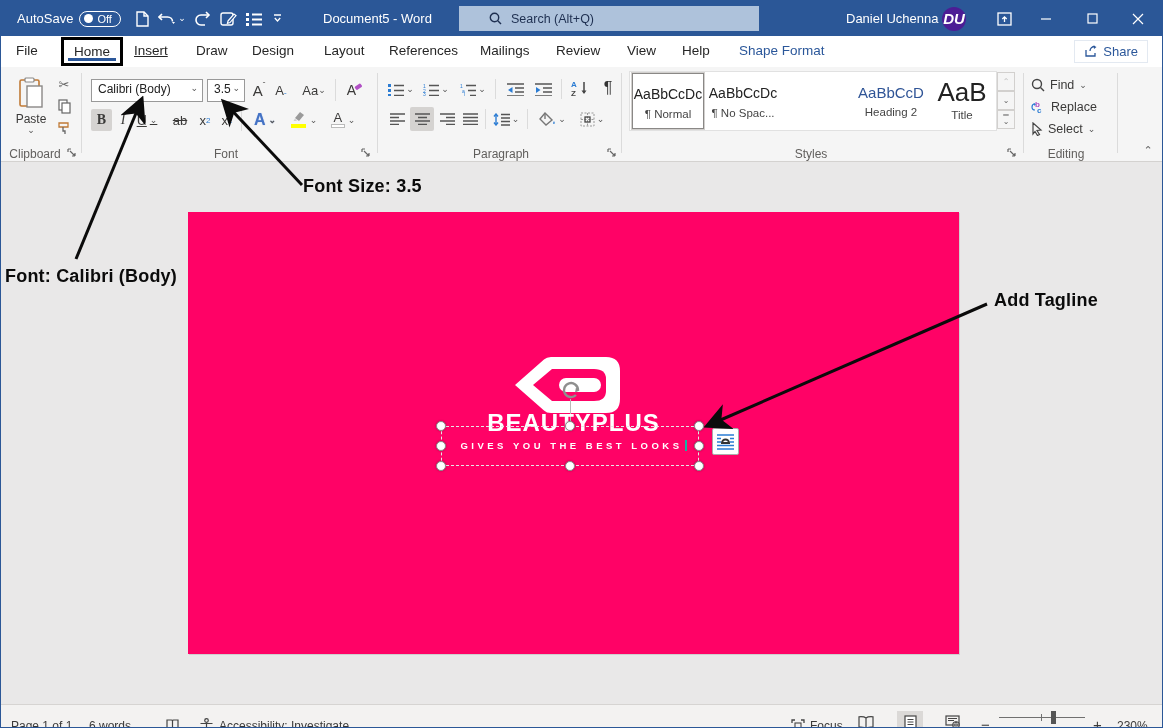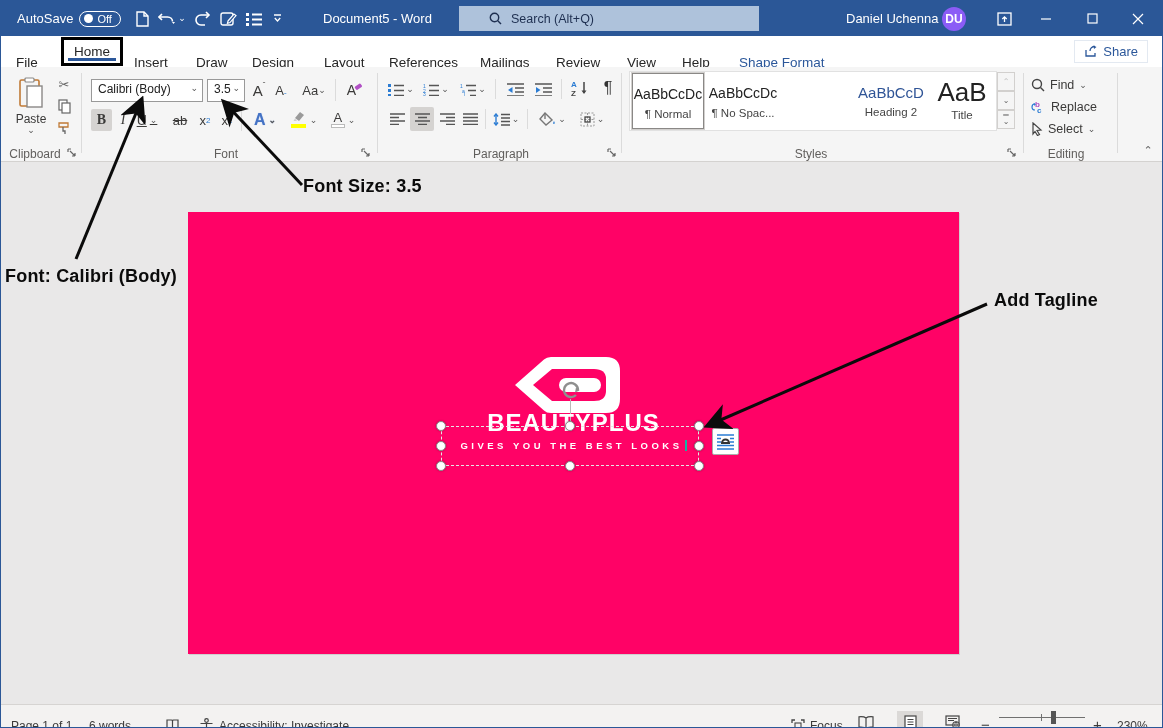--- a/index.html
+++ b/index.html
@@ -14,28 +14,28 @@
   .tb-item { position:absolute; top:0; height:35px; display:flex; align-items:center; color:#fff; }
   .autosave-pill { display:inline-flex; align-items:center; gap:4px; border:1px solid #fff;
                    border-radius:9px; padding:1px 8px 1px 4px; margin-left:6px; font-size:11px; }
   .autosave-dot { width:9px; height:9px; border-radius:50%; background:#fff; display:inline-block; }
   .qat-icon { width:26px; height:35px; display:flex; align-items:center; justify-content:center; cursor:pointer; }
   .search-box { position:absolute; left:458px; top:5px; width:300px; height:25px; background:#AEC2DB;
                 display:flex; align-items:center; gap:8px; padding-left:52px; }
   .search-box input { border:none; background:transparent; font-size:12.5px; color:#000000; outline:none;
                       font-family:"Liberation Sans",sans-serif; width:200px; }
   .search-box input::placeholder { color:#1E2F50; opacity:1; }
-  .avatar { width:24px; height:24px; border-radius:50%; background:#8b5cf6; color:#fff; font-size:12px;
-            font-weight:bold; display:flex; align-items:center; justify-content:center; }
+  .avatar { width:24px; height:24px; border-radius:50%; background:#4c1d95; color:#fff; font-size:15px;
+            font-weight:bold; display:flex; align-items:center; justify-content:center;font-style:italic; }
   .win-btn { width:34px; height:35px; display:flex; align-items:center; justify-content:center;
              font-size:13px; cursor:pointer; }
 
   
   .tabrow { position:absolute; left:0; top:35px; width:100%; height:31px; background:#fff; }
-  .tab { position:absolute; top:12px; height:29px; display:flex; align-items:center; padding:2px 3px;
+  .tab { position:absolute; top:0; height:29px; display:flex; align-items:center; padding:2px 3px;
          font-size:13.5px; color:#262626; cursor:pointer; }
   .tab-home-box { border:3px solid #000; height:29px; top:1px; }
   .home-underline { position:absolute; left:4px; right:4px; bottom:2px; height:3px; background:#2B579A; }
   .tab-contextual { color:#2B579A; }
   .share-btn { position:absolute; right:14px; top:4px; height:23px; display:flex; align-items:center; gap:5px;
                padding:0 9px; color:#2B579A; font-size:13px; border:1px solid #E3E9F1; background:#fff; cursor:pointer; }
 
   
   .ribbon { position:absolute; left:0; top:66px; width:100%; height:95px; background:#F5F5F5;
             border-bottom:1px solid #D4D2D0; font-size:12px; color:#3b3a39; }

